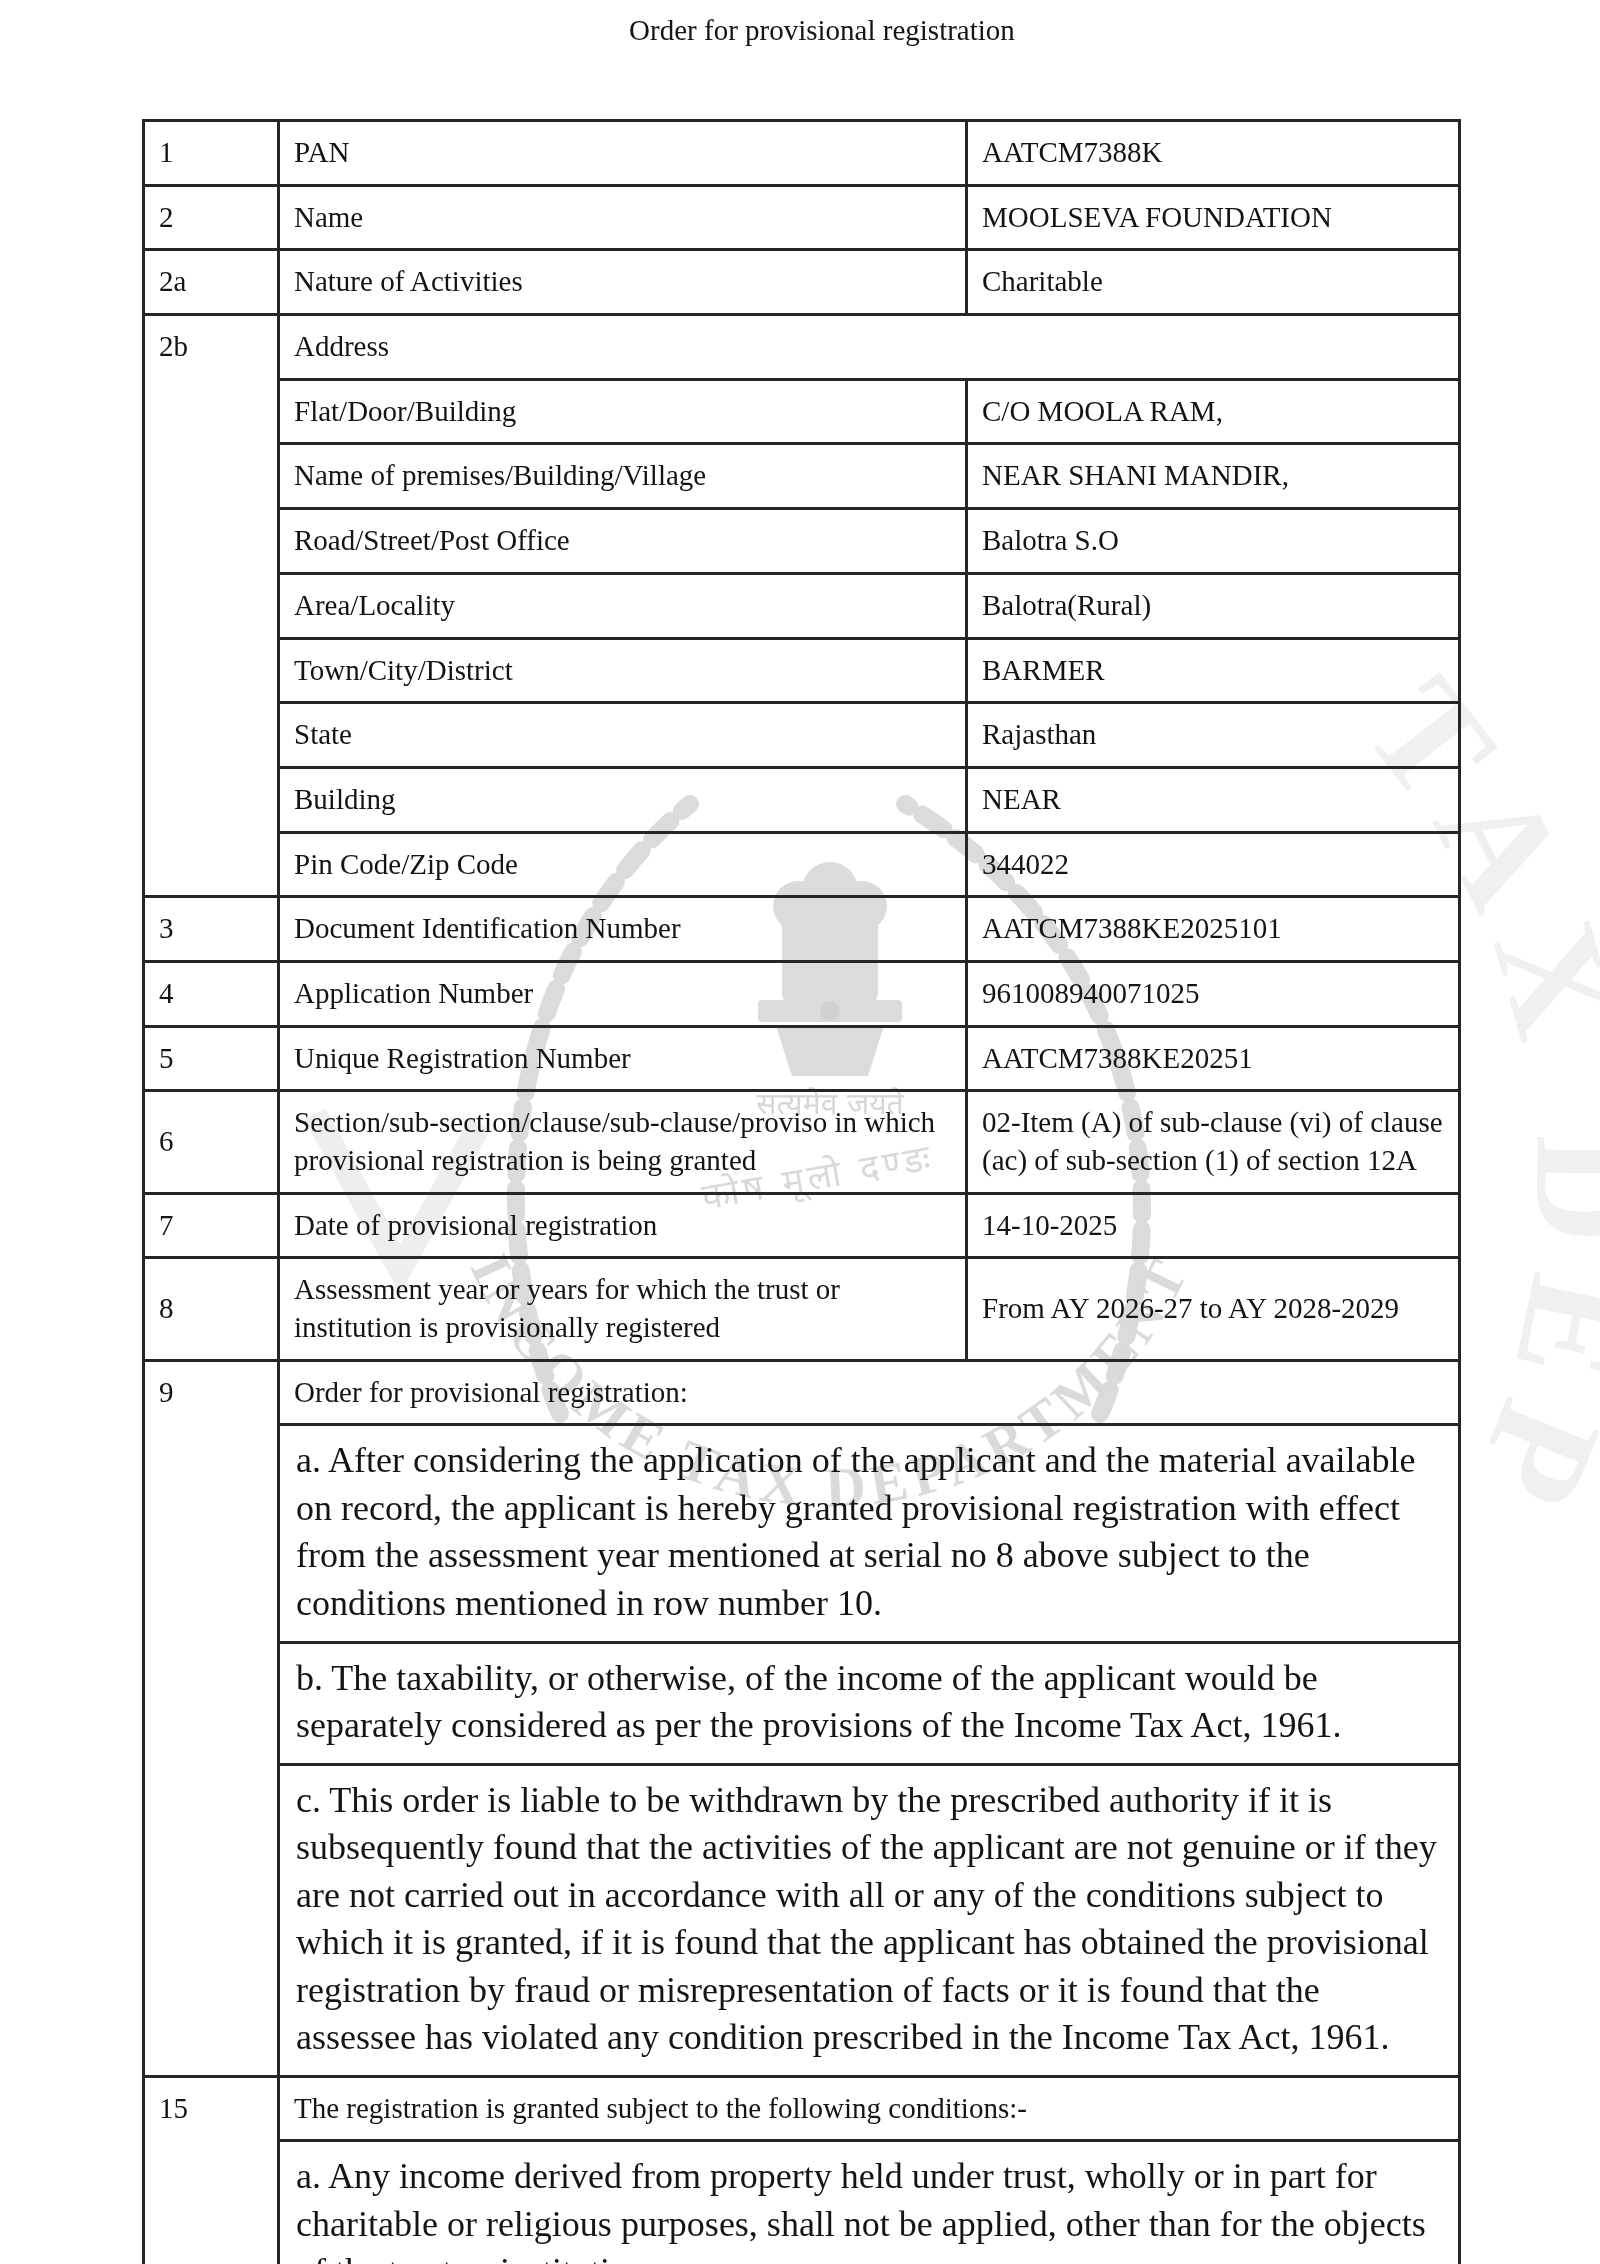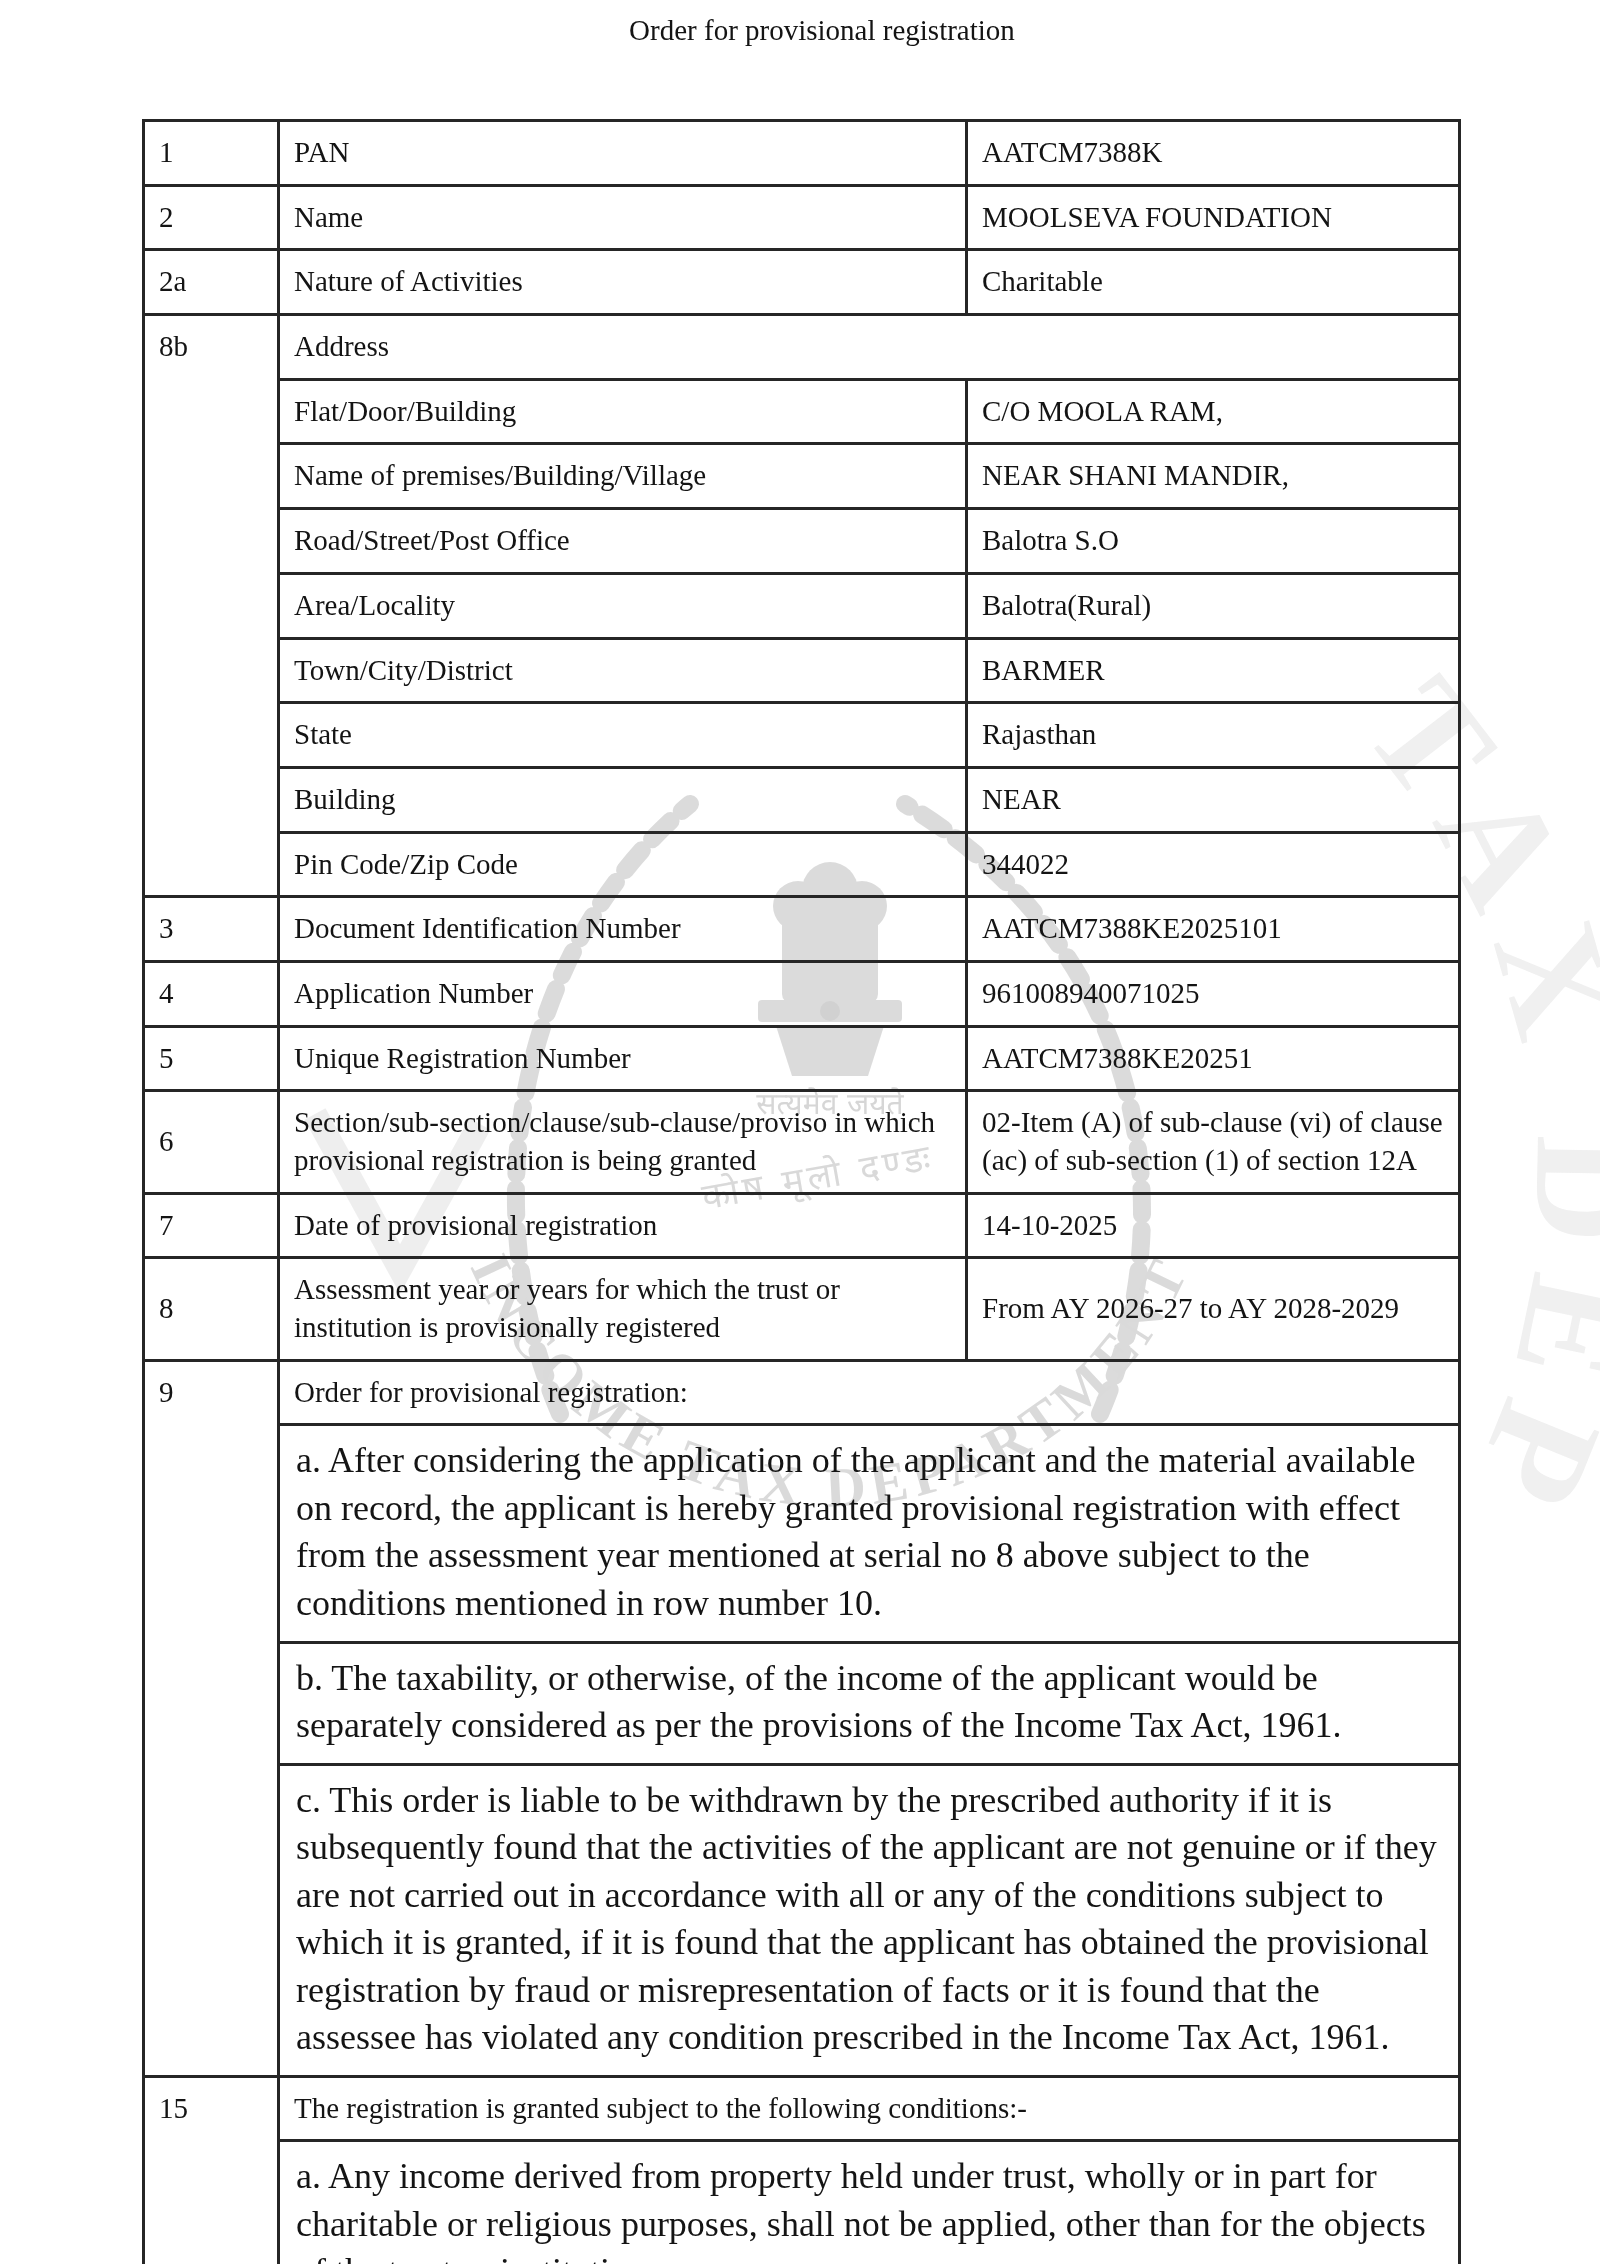--- a/index.html
+++ b/index.html
@@ -135,21 +135,21 @@
         <td class="sn">2</td>
         <td>Name</td>
         <td>MOOLSEVA FOUNDATION</td>
       </tr>
       <tr>
         <td class="sn">2a</td>
         <td>Nature of Activities</td>
         <td>Charitable</td>
       </tr>
       <tr>
-        <td class="sn sn-top" rowspan="9">8b</td>
+        <td class="sn sn-top" rowspan="9">2b</td>
         <td colspan="2">Address</td>
       </tr>
       <tr>
         <td>Flat/Door/Building</td>
         <td>C/O MOOLA RAM,</td>
       </tr>
       <tr>
         <td>Name of premises/Building/Village</td>
         <td>NEAR SHANI MANDIR,</td>
       </tr>

